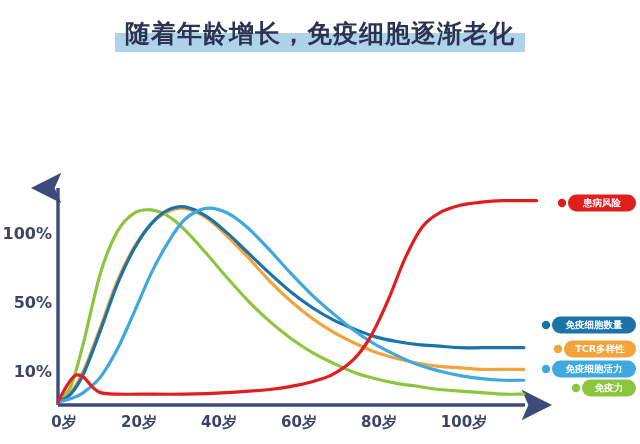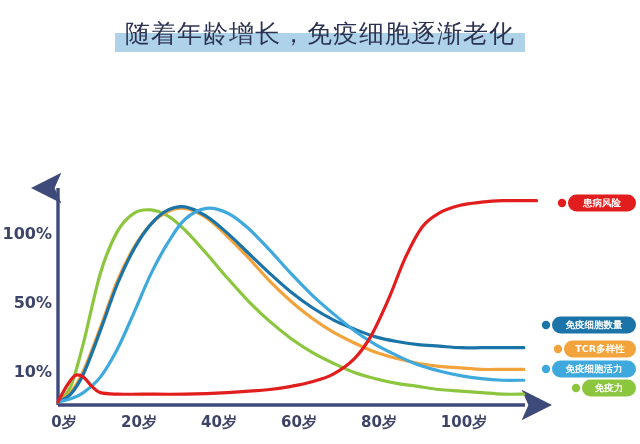--- a/index.html
+++ b/index.html
@@ -39,21 +39,21 @@
     right: 0;
     bottom: 2px;
     height: 19px;
     background: #aed2e8;
     z-index: 0;
   }
   .title-text {
     position: relative;
     z-index: 1;
     font-size: 25px;
-    font-weight: normal;
+    font-weight: bold;
     color: #2c3352;
     letter-spacing: 1px;
     line-height: 40px;
     white-space: nowrap;
     font-family: "DejaVu Sans", "Liberation Sans", sans-serif;
     margin-top: 17px;
   }
   .axis-label {
     font-size: 15px;
     font-weight: bold;

